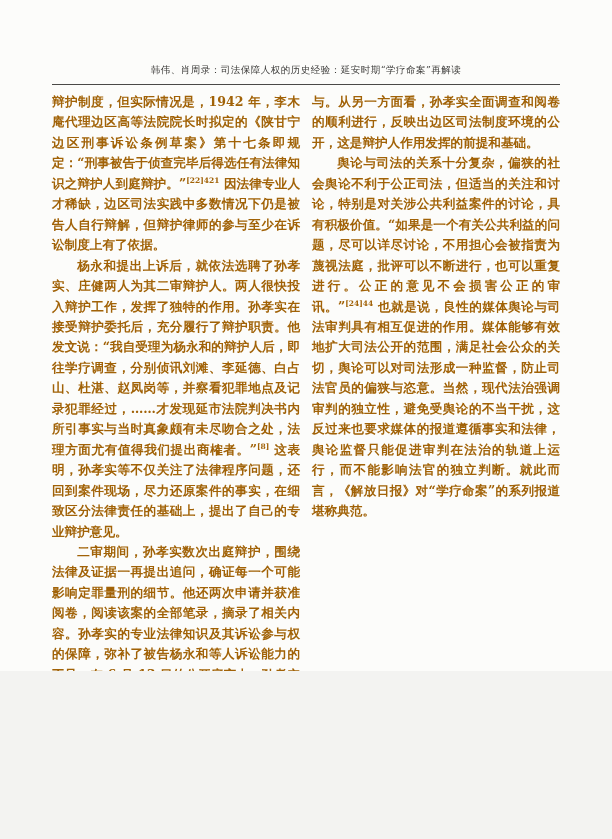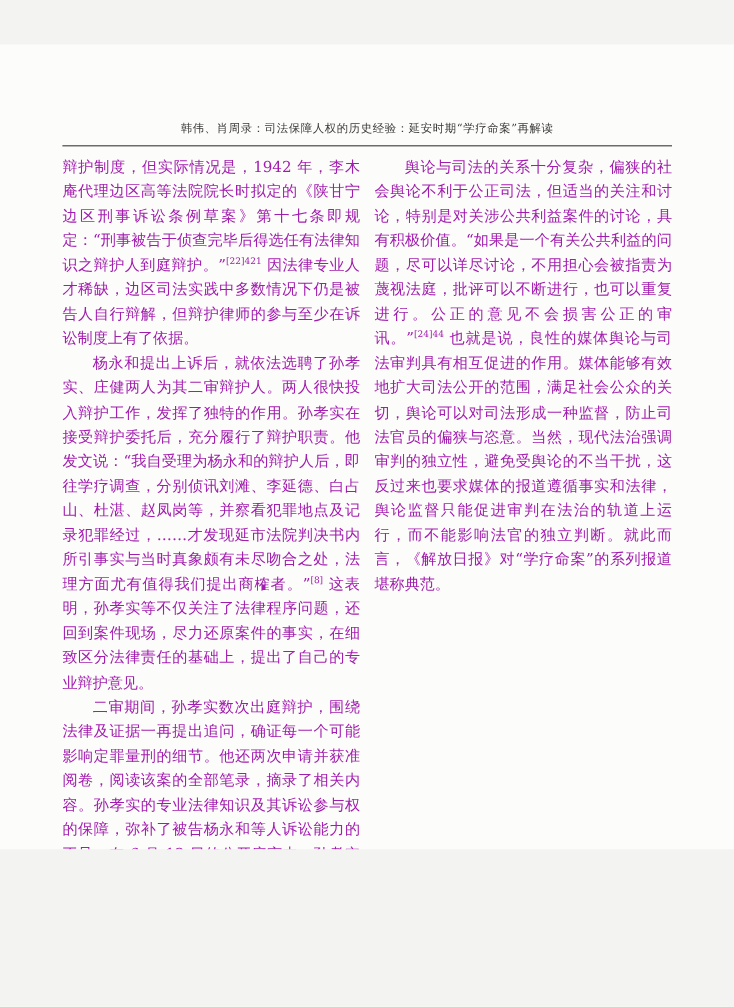--- a/index.html
+++ b/index.html
@@ -4,21 +4,20 @@
 <style>
   html,body{margin:0;padding:0;background:#f3f3f1;}
   .page{
     position:relative;
     width:612px;height:671px;
     background:#fcfcfa;
     overflow:hidden;
     font-family:"DejaVu Serif","Liberation Serif",serif;
     color:#2e2d2b;
     box-sizing:border-box;
-    margin-top:37px;
   }
   .running-header{
     position:absolute;top:64px;left:52px;right:52px;
     text-align:center;
     font-size:9.5px;letter-spacing:.5px;color:#3b3a38;
     white-space:nowrap;
   }
   .header-rule{
     position:absolute;top:84px;left:52px;right:52px;
     border-top:1.2px solid #4a4947;
@@ -26,21 +25,22 @@
   .columns{
     position:absolute;top:92px;left:52px;right:52px;
     display:flex;gap:12px;
   }
   .col{flex:1;min-width:0;}
   .para{
     margin:0;
     font-size:12.6px;line-height:20.45px;
     text-align:justify;
     text-indent:2em;
-    color:#a21caf;
+    color:#a16207;
+    font-weight:bold;
   }
   .para.flush{text-indent:0;}
   .para sup{
     font-size:7.5px;line-height:0;vertical-align:super;
     letter-spacing:0;
   }
   .heading{
     margin:0;
     font-size:12.6px;line-height:20.45px;
     text-indent:2em;
@@ -70,20 +70,21 @@
 
   <div class="header-rule"></div>
 
   <div class="columns">
     <div class="col">
         <div class="para flush">辩护制度，但实际情况是，1942 年，李木庵代理边区高等法院院长时拟定的《陕甘宁边区刑事诉讼条例草案》第十七条即规定：“刑事被告于侦查完毕后得选任有法律知识之辩护人到庭辩护。”<sup>[22]421</sup> 因法律专业人才稀缺，边区司法实践中多数情况下仍是被告人自行辩解，但辩护律师的参与至少在诉讼制度上有了依据。</div>
         <div class="para">杨永和提出上诉后，就依法选聘了孙孝实、庄健两人为其二审辩护人。两人很快投入辩护工作，发挥了独特的作用。孙孝实在接受辩护委托后，充分履行了辩护职责。他发文说：“我自受理为杨永和的辩护人后，即往学疗调查，分别侦讯刘滩、李延德、白占山、杜湛、赵凤岗等，并察看犯罪地点及记录犯罪经过，……才发现延市法院判决书内所引事实与当时真象颇有未尽吻合之处，法理方面尤有值得我们提出商榷者。”<sup>[8]</sup> 这表明，孙孝实等不仅关注了法律程序问题，还回到案件现场，尽力还原案件的事实，在细致区分法律责任的基础上，提出了自己的专业辩护意见。</div>
         <div class="para">二审期间，孙孝实数次出庭辩护，围绕法律及证据一再提出追问，确证每一个可能影响定罪量刑的细节。他还两次申请并获准阅卷，阅读该案的全部笔录，摘录了相关内容。孙孝实的专业法律知识及其诉讼参与权的保障，弥补了被告杨永和等人诉讼能力的不足。在 6 月 13 日的公开庭审中，孙孝实先质询了几个有疑点的口供，请任扶中庭长转问，然后陈述了几点意见：关于行政上谁下令捆人及大绑改小绑的问题，仍未明确解决，希望法院能分别侦查研究清楚。杨永和只捆了刘世荣的手，捆手是否会导致死亡，此点值得注意。最后，还需确定死亡时间，如果杨永和提议请医生时刘世荣确仍可救的话，李延德不请医生，则责任问题益为重要。这一辩护意见，从刘世荣致死的事实和各人责任层面予以区分，特别强调了捆手及死亡时间等关键问题，有效地维护了杨永和的法律权利。</div>
       </div>
     <div class="col">
+        <div class="para flush">与。从另一方面看，孙孝实全面调查和阅卷的顺利进行，反映出边区司法制度环境的公开，这是辩护人作用发挥的前提和基础。</div>
         <div class="para">舆论与司法的关系十分复杂，偏狭的社会舆论不利于公正司法，但适当的关注和讨论，特别是对关涉公共利益案件的讨论，具有积极价值。“如果是一个有关公共利益的问题，尽可以详尽讨论，不用担心会被指责为蔑视法庭，批评可以不断进行，也可以重复进行。公正的意见不会损害公正的审讯。”<sup>[24]44</sup> 也就是说，良性的媒体舆论与司法审判具有相互促进的作用。媒体能够有效地扩大司法公开的范围，满足社会公众的关切，舆论可以对司法形成一种监督，防止司法官员的偏狭与恣意。当然，现代法治强调审判的独立性，避免受舆论的不当干扰，这反过来也要求媒体的报道遵循事实和法律，舆论监督只能促进审判在法治的轨道上运行，而不能影响法官的独立判断。就此而言，《解放日报》对“学疗命案”的系列报道堪称典范。</div>
       </div>
   </div>
 
   <div class="page-number">164</div>
 
   <div class="watermark">
     <span class="brand">中国知网</span>
     <span class="url">cnki://www.cnki.net</span>
   </div>

